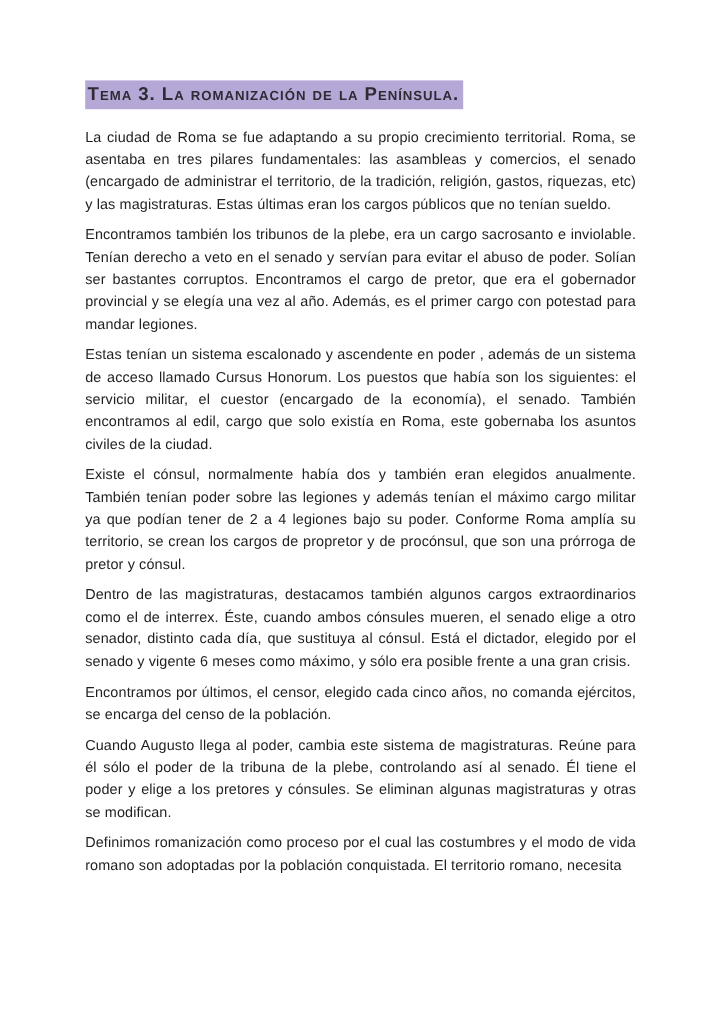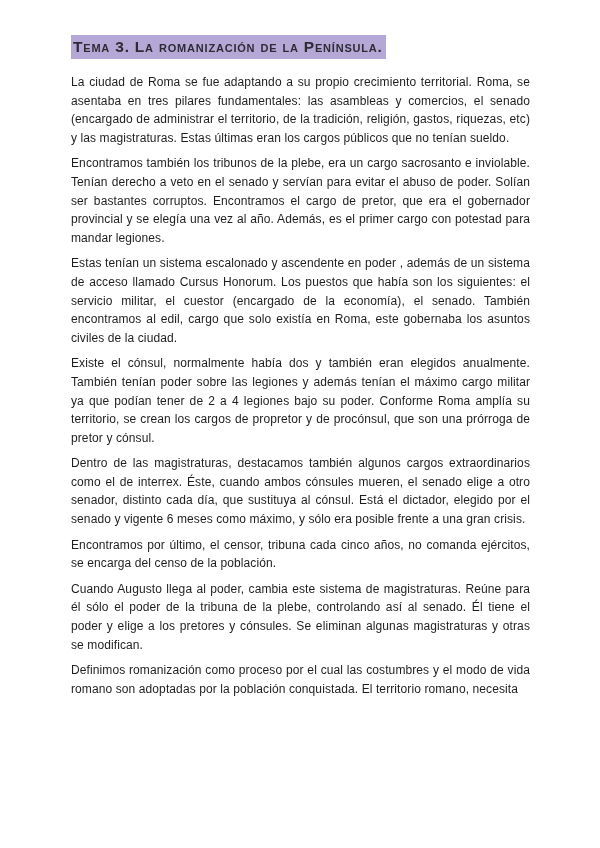--- a/index.html
+++ b/index.html
@@ -13,21 +13,21 @@
   body{
     font-family:"Liberation Sans", sans-serif;
     width:600px;
     height:848px;
     overflow:hidden;
   }
   .page{
     width:600px;
     height:848px;
     background:var(--page-bg);
-    padding:36px 70px 0 71px;
+    padding:68px 70px 0 71px;
   }
   .doc-title{
     display:inline;
     font-size:15.5px;
     font-weight:bold;
     font-variant:small-caps;
     letter-spacing:0.8px;
     color:var(--title-text);
     line-height:22px;
   }
@@ -53,17 +53,17 @@
 
 <div class="page">
   <h1 class="doc-title"><mark>Tema 3. La romanización de la Península.</mark></h1>
 
   <div class="body-text">
     <p>La ciudad de Roma se fue adaptando a su propio crecimiento territorial. Roma, se asentaba en tres pilares fundamentales: las asambleas y comercios, el senado (encargado de administrar el territorio, de la tradición, religión, gastos, riquezas, etc) y las magistraturas. Estas últimas eran los cargos públicos que no tenían sueldo.</p>
     <p>Encontramos también los tribunos de la plebe, era un cargo sacrosanto e inviolable. Tenían derecho a veto en el senado y servían para evitar el abuso de poder. Solían ser bastantes corruptos. Encontramos el cargo de pretor, que era el gobernador provincial y se elegía una vez al año. Además, es el primer cargo con potestad para mandar legiones.</p>
     <p>Estas tenían un sistema escalonado y ascendente en poder , además de un sistema de acceso llamado Cursus Honorum. Los puestos que había son los siguientes: el servicio militar, el cuestor (encargado de la economía), el senado. También encontramos al edil, cargo que solo existía en Roma, este gobernaba los asuntos civiles de la ciudad.</p>
     <p>Existe el cónsul, normalmente había dos y también eran elegidos anualmente. También tenían poder sobre las legiones y además tenían el máximo cargo militar ya que podían tener de 2 a 4 legiones bajo su poder. Conforme Roma amplía su territorio, se crean los cargos de propretor y de procónsul, que son una prórroga de pretor y cónsul.</p>
     <p>Dentro de las magistraturas, destacamos también algunos cargos extraordinarios como el de interrex. Éste, cuando ambos cónsules mueren, el senado elige a otro senador, distinto cada día, que sustituya al cónsul. Está el dictador, elegido por el senado y vigente 6 meses como máximo, y sólo era posible frente a una gran crisis.</p>
-    <p>Encontramos por último, el censor, tribuna cada cinco años, no comanda ejércitos, se encarga del censo de la población.</p>
+    <p>Encontramos por últimos, el censor, elegido cada cinco años, no comanda ejércitos, se encarga del censo de la población.</p>
     <p>Cuando Augusto llega al poder, cambia este sistema de magistraturas. Reúne para él sólo el poder de la tribuna de la plebe, controlando así al senado. Él tiene el poder y elige a los pretores y cónsules. Se eliminan algunas magistraturas y otras se modifican.</p>
     <p>Definimos romanización como proceso por el cual las costumbres y el modo de vida romano son adoptadas por la población conquistada. El territorio romano, necesita</p>
   </div>
 </div>
 
 </body></html>

